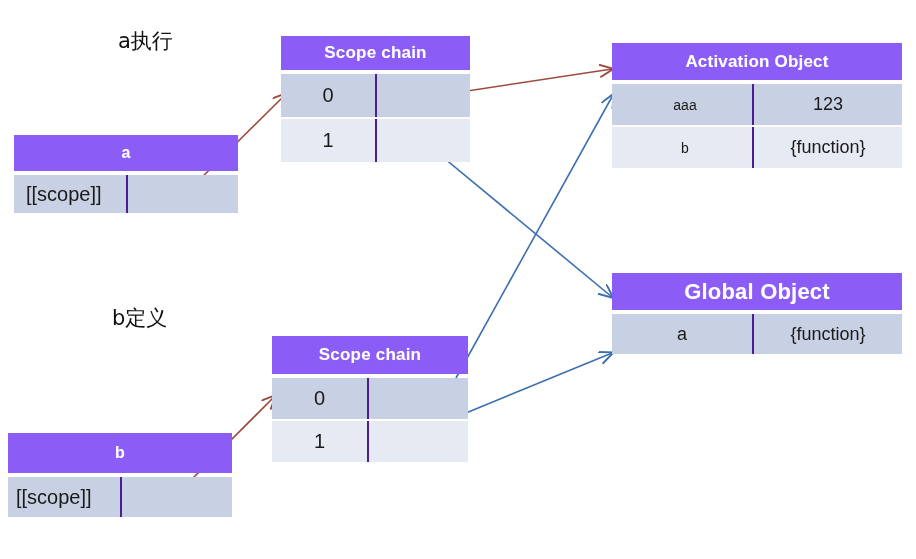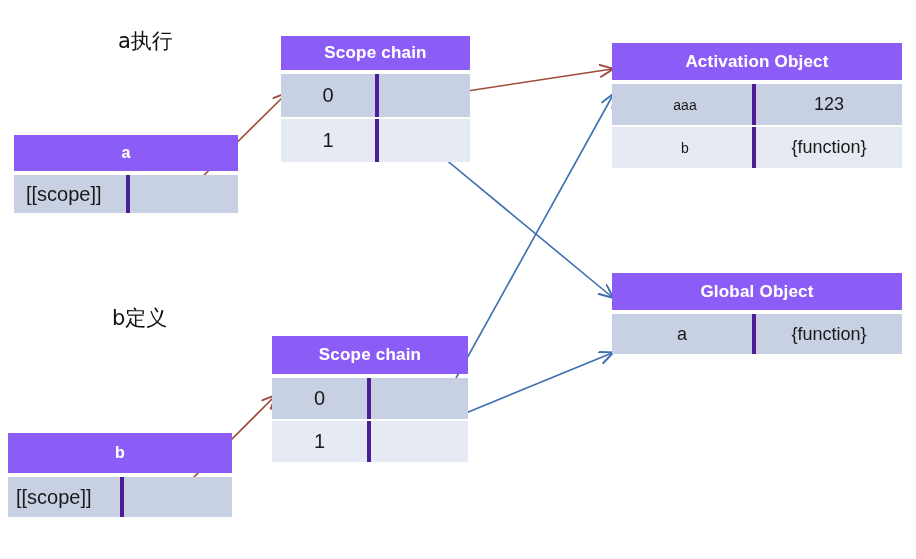--- a/index.html
+++ b/index.html
@@ -23,21 +23,21 @@
     text-shadow:0 0 1px rgba(255,255,255,.25);
   }
   .tbl .row{display:flex;}
   .tbl .cell{
     display:flex;align-items:center;justify-content:center;
     color:#1a1a1a;
     box-sizing:border-box;
   }
   .r-dark .cell{background:#C8D1E4;}
   .r-light .cell{background:#E6EAF2;}
-  .cell.sep{border-left:4px solid #4c1d95;}
+  .cell.sep{border-left:2px solid #4c1d95;}
   .row + .row{border-top:2px solid #ffffff;}
   .tbl .hdr + .row{margin-top:4px;}
 
   
   #scope-a{left:281px;top:28px;width:189px;}
   #scope-a .hdr{height:34px;font-size:17px;}
   #scope-a .row{height:43px;}
   #scope-a .c1{width:94px;font-size:20px;}
   #scope-a .c2{width:95px;}
 
@@ -64,21 +64,21 @@
 
   
   #act-obj{left:612px;top:35px;width:290px;}
   #act-obj .hdr{height:37px;font-size:17px;}
   #act-obj .row{height:41px;}
   #act-obj .c1{width:140px;font-size:14px;padding-left:6px;}
   #act-obj .c2{width:150px;font-size:18px;}
 
   
   #glob-obj{left:612px;top:265px;width:290px;}
-  #glob-obj .hdr{height:37px;font-size:17px;}
+  #glob-obj .hdr{height:37px;font-size:22px;}
   #glob-obj .row{height:40px;}
   #glob-obj .c1{width:140px;font-size:18px;}
   #glob-obj .c2{width:150px;font-size:18px;}
 
   
   .caption{
     position:absolute;
     color:#111111;
     font-size:21px;
     font-family:"DejaVu Sans","Liberation Sans",sans-serif;

